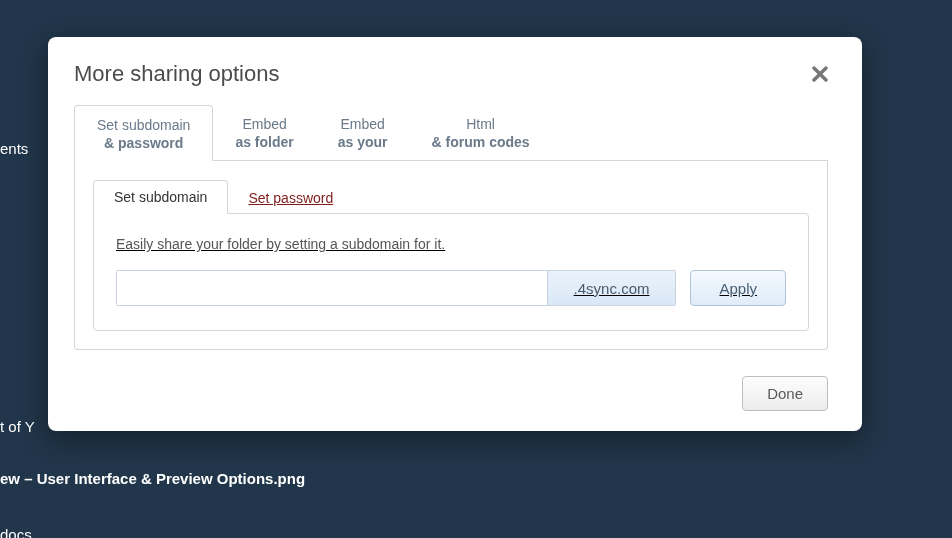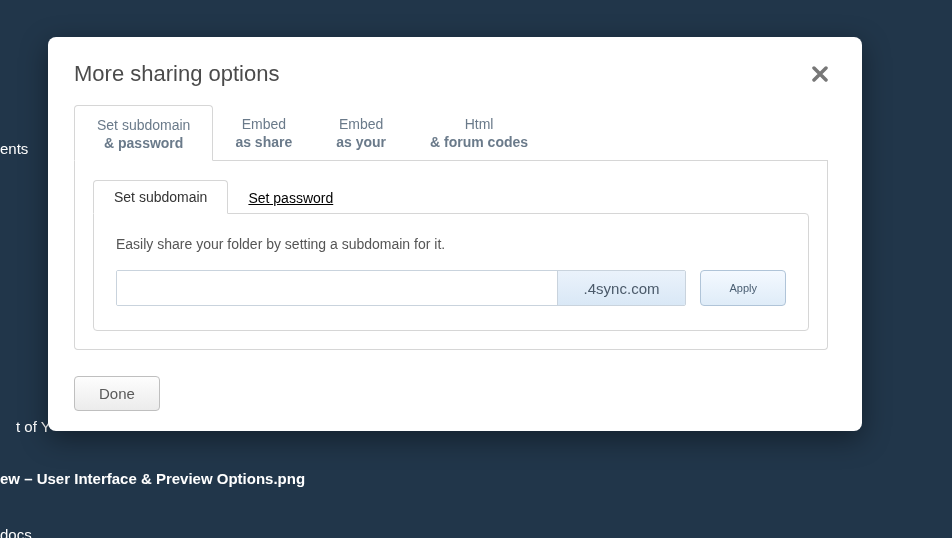--- a/index.html
+++ b/index.html
@@ -84,30 +84,31 @@
     .inner-tab.active {
       border: 1px solid #d6d6d6;
       border-bottom: 1px solid #fff;
       border-radius: 4px 4px 0 0;
       color: #333;
       position: relative;
       z-index: 2;
       background: #fff;
     }
     .inner-tab.link {
-      color: #000000;
+      color: #7f1d1d;
       text-decoration: underline;
     }
     .inner-panel {
       border: 1px solid #d6d6d6;
       border-radius: 0 4px 4px 4px;
       margin-top: -1px;
       padding: 22px 22px 24px 22px;
       position: relative;
       z-index: 1;
+      text-decoration: underline;
     }
     .desc {
       font-size: 14px;
       color: #555;
       margin-bottom: 18px;
     }
     .row {
       display: flex;
       align-items: center;
       gap: 14px;
@@ -134,65 +135,66 @@
       display: flex;
       align-items: center;
       color: #4b5a6a;
       font-size: 15px;
     }
     .btn {
       border: 1px solid #b0c4d8;
       border-radius: 4px;
       background: linear-gradient(#f4f9ff,#dfecf8);
       color: #4a5e72;
-      font-size: 11px;
+      font-size: 15px;
       padding: 0 28px;
       height: 36px;
       cursor: pointer;
       font-family: inherit;
     }
     .footer {
       display: flex;
+      justify-content: flex-end;
       margin-top: 26px;
     }
     .btn-done {
       border: 1px solid #bfbfbf;
       border-radius: 4px;
       background: linear-gradient(#fdfdfd,#ececec);
       color: #5a5a5a;
       font-size: 15px;
       padding: 8px 24px;
       cursor: pointer;
       font-family: inherit;
     }
   </style>
 </head>
 <body>
 
 <div class="bg-text" style="left:0;top:140px;">ents</div>
-<div class="bg-text" style="left:16px;top:418px;">t of Y</div>
+<div class="bg-text" style="left:0;top:418px;">t of Y</div>
 <div class="bg-text" style="left:0;top:470px;font-weight:bold;">ew – User Interface &amp; Preview Options.png</div>
 <div class="bg-text" style="left:0;top:526px;">docs</div>
 
 <div class="modal">
   <div class="modal-header">
     <h2 class="modal-title">More sharing options</h2>
     <svg class="close-icon" viewBox="0 0 16 16">
       <path d="M2 2 L14 14 M14 2 L2 14" stroke="#777" stroke-width="3.5" stroke-linecap="round"></path>
     </svg>
   </div>
 
   <div class="outer-tabs">
     <div class="outer-tab active">
       <span class="l1">Set subdomain</span>
       <span class="l2">&amp; password</span>
     </div>
     <div class="outer-tab">
       <span class="l1">Embed</span>
-      <span class="l2">as share</span>
+      <span class="l2">as folder</span>
     </div>
     <div class="outer-tab">
       <span class="l1">Embed</span>
       <span class="l2">as your</span>
     </div>
     <div class="outer-tab">
       <span class="l1">Html</span>
       <span class="l2">&amp; forum codes</span>
     </div>
   </div>

